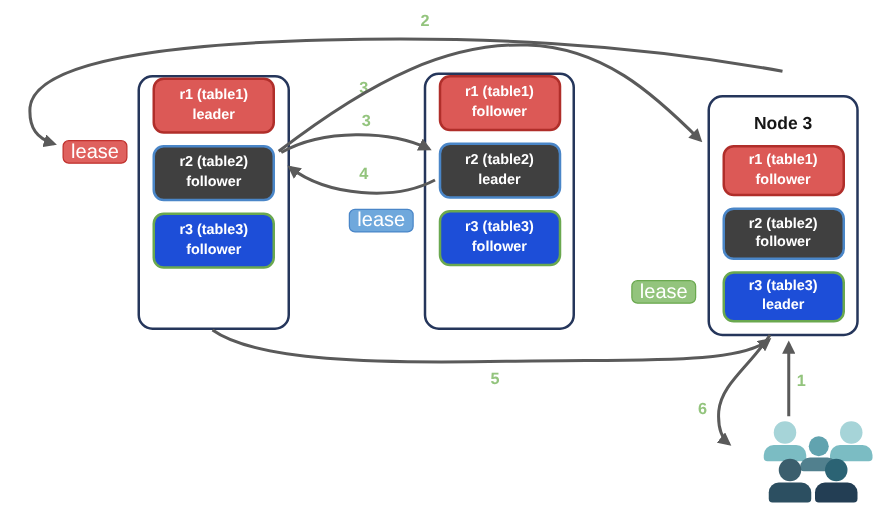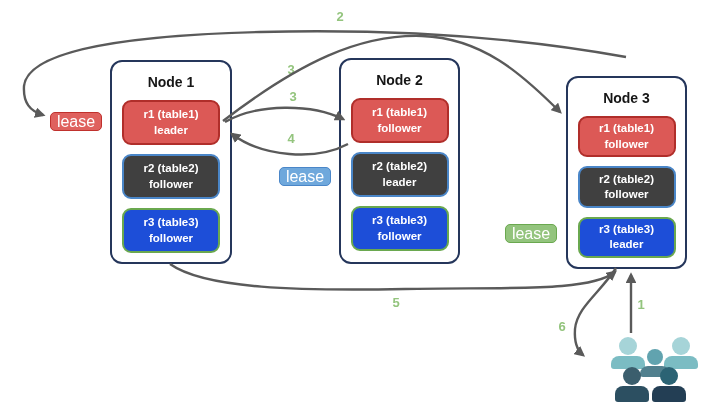--- a/index.html
+++ b/index.html
@@ -52,37 +52,35 @@
       <path d="M 223,121 C 300,62 360,34 422,36 C 482,38 522,74 560,112" marker-end="url(#ah)"></path>
       <path d="M 225,122 C 258,103 312,104 343,119" marker-end="url(#ah)"></path>
       <path d="M 348,144 C 316,161 262,157 232,134" marker-end="url(#ah)"></path>
       <path d="M 170,264 C 205,289 300,291 405,289 C 510,287 590,292 615,272" marker-end="url(#ah)"></path>
       <path d="M 631,333 L 631,275" marker-end="url(#ah)"></path>
       <path d="M 616,268 C 600,293 577,307 575,329 C 574,344 578,351 583,355" marker-end="url(#ah)"></path>
     </g>
   </svg>
 
   <div class="node" style="left:110px;top:60px;width:122px;height:204px;">
-    <div class="node-title">Node 1</div>
     <div class="replica r-red">
       <span>r1 (table1)</span>
       <span>leader</span>
     </div>
     <div class="replica r-blue">
       <span>r2 (table2)</span>
       <span>follower</span>
     </div>
     <div class="replica r-green">
       <span>r3 (table3)</span>
       <span>follower</span>
     </div>
   </div>
 
   <div class="node" style="left:339px;top:58px;width:121px;height:206px;">
-    <div class="node-title">Node 2</div>
     <div class="replica r-red">
       <span>r1 (table1)</span>
       <span>follower</span>
     </div>
     <div class="replica r-blue">
       <span>r2 (table2)</span>
       <span>leader</span>
     </div>
     <div class="replica r-green">
       <span>r3 (table3)</span>

